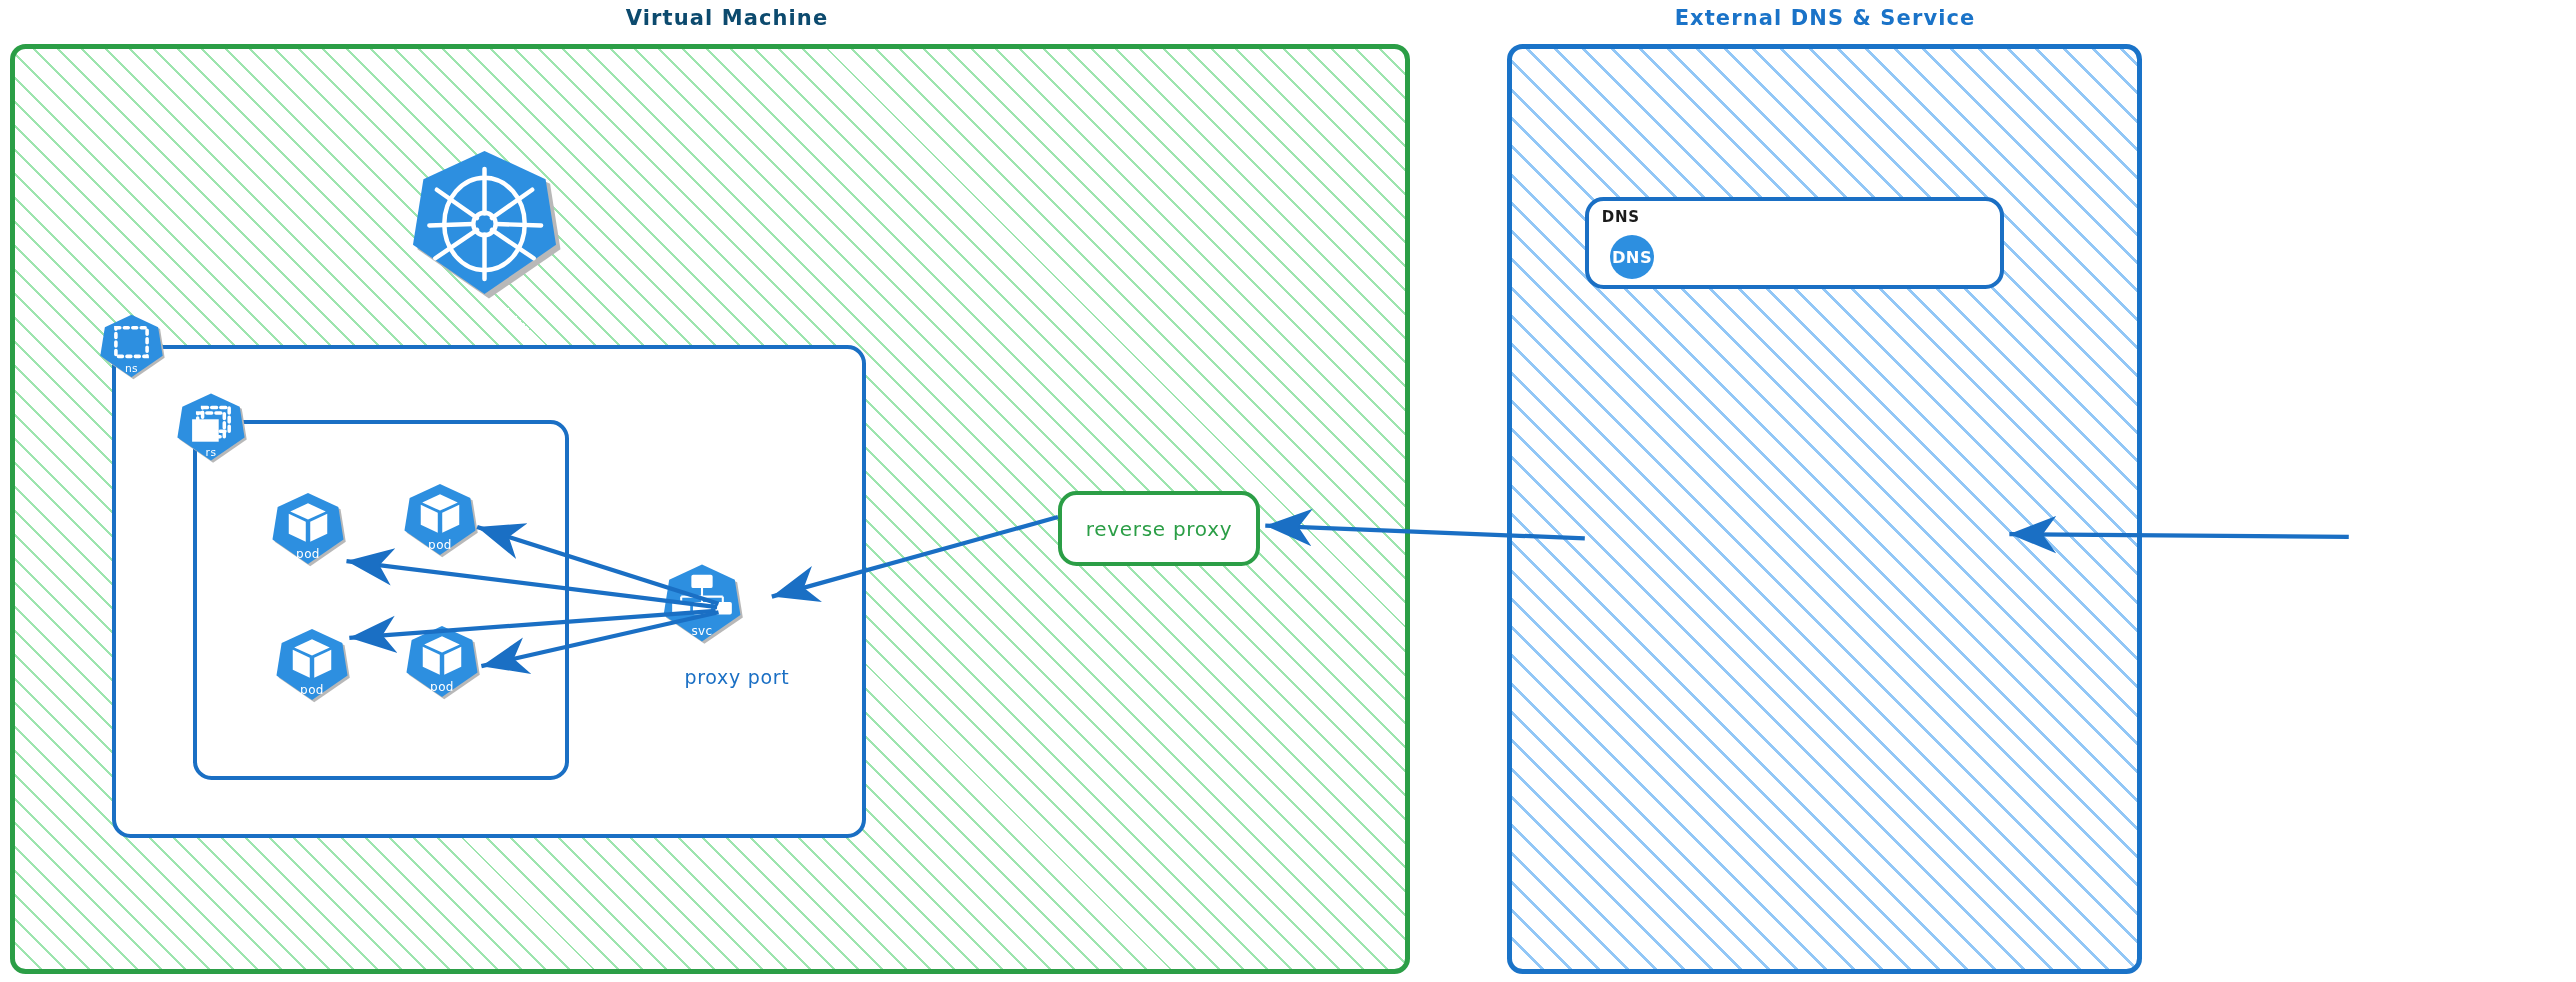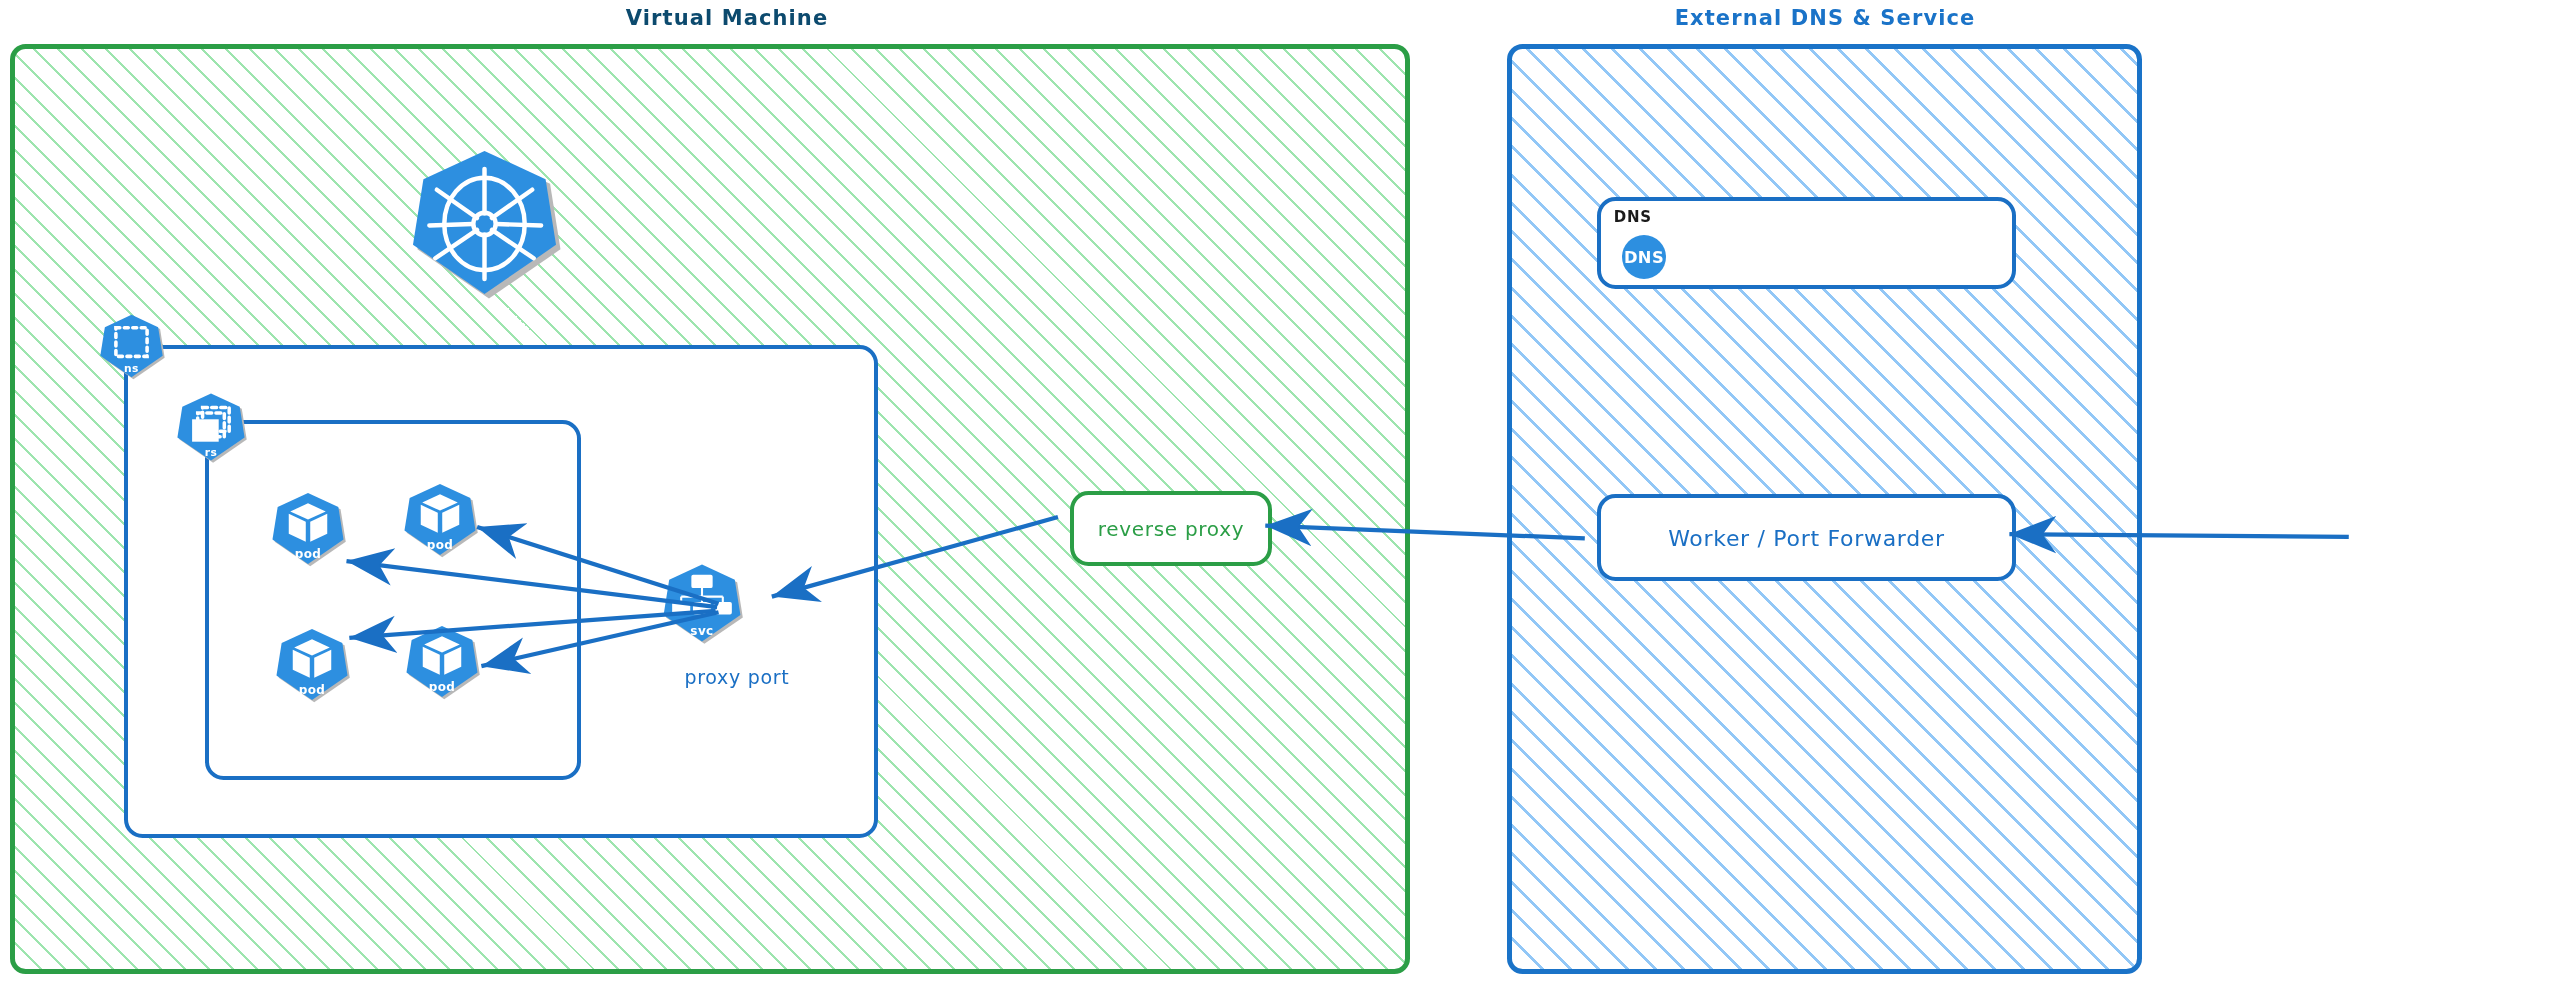--- a/index.html
+++ b/index.html
@@ -29,21 +29,21 @@
     font-size:21px;
     font-weight:600;
     letter-spacing:1.1px;
     white-space:nowrap;
     transform:translateX(-50%);
   }
   .panel-title.green{color:#0c4a6e;}
   .panel-title.blue{color:#1a73c8;}
 
   
-  .box{position:absolute;box-sizing:border-box;background:#ffffff;border-radius:18.5px;margin-left:12px;}
+  .box{position:absolute;box-sizing:border-box;background:#ffffff;border-radius:18.5px;}
   .box.blue{border:4.3px solid #1a6fc4;}
   .box.green{border:4.3px solid #2b9e46;}
 
   .boxlabel{
     position:absolute;left:0;right:0;top:50%;transform:translateY(-50%);
     text-align:center;
     font-family:"DejaVu Sans", sans-serif;
     font-size:20px;font-weight:500;letter-spacing:0.7px;
     color:#1a6fc4;white-space:nowrap;
   }
@@ -55,21 +55,21 @@
     font-size:15px;font-weight:700;letter-spacing:0.7px;color:#1b1b1b;
   }
 
   
   .k8s-icon{position:absolute;}
   .k8s-icon svg{display:block;overflow:visible;}
   .k8s-icon .hexlabel{
     position:absolute;left:0;right:0;bottom:7%;
     text-align:center;color:#ffffff;
     font-family:"DejaVu Sans", sans-serif;
-    font-weight:700;letter-spacing:0.4px;
+    font-weight:400;letter-spacing:0.4px;
     pointer-events:none;
   }
 
   
   .caption{
     position:absolute;
     font-family:"DejaVu Sans", sans-serif;
     font-size:19px;font-weight:500;letter-spacing:0.7px;
     color:#1a6fc4;white-space:nowrap;transform:translateX(-50%);
   }
@@ -214,23 +214,20 @@
   <div class="panel ext" style="left:1507px;top:44px;width:635px;height:930px;"></div>
   <div class="panel-title blue" style="left:1825px;top:5.7px;">External DNS &amp; Service</div>
 
   <div class="box blue" style="left:1585px;top:197px;width:419px;height:92px;">
     <div class="corner-tag">DNS</div>
     <div class="badge" style="left:21px;top:34px;width:44px;height:44px;">
       <span class="badge-text">DNS</span>
     </div>
   </div>
 
-  <div class="box blue" style="left:1585px;top:494px;width:419px;height:87px;">
-    <div class="boxlabel" style="font-size:22px;">Worker / Port Forwarder</div>
-  </div>
 
 
   <svg id="arrows" viewBox="0 0 3628 1384" aria-hidden="true">
     <defs>
       <marker id="ah" markerWidth="14" markerHeight="14" refX="11" refY="5" orient="auto" markerUnits="strokeWidth">
         <path d="M11,5 L0,0.6 L3.2,5 L0,9.4 Z" fill="#1a6fc4"></path>
       </marker>
     </defs>
     <g stroke="#1a6fc4" stroke-width="6" fill="none" marker-end="url(#ah)">
 

